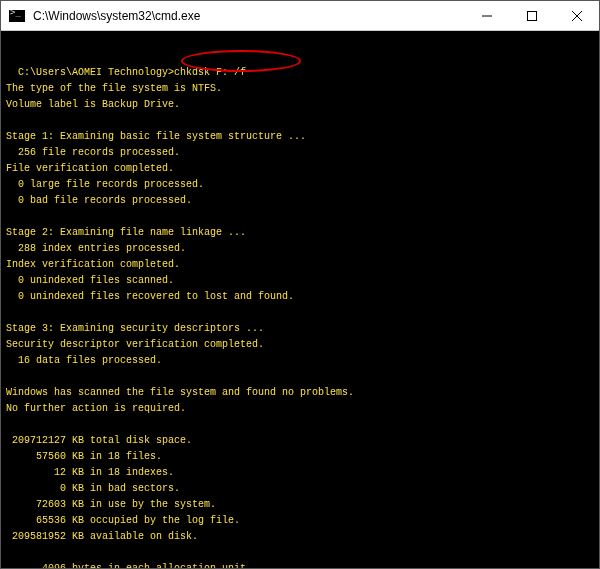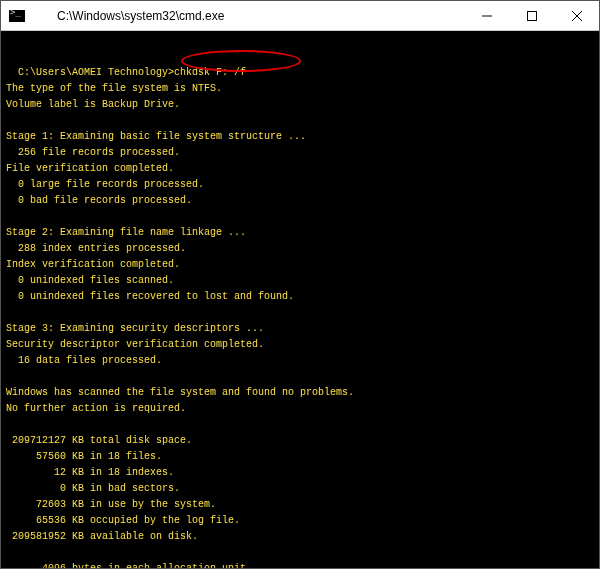--- a/index.html
+++ b/index.html
@@ -1,21 +1,21 @@
 <!DOCTYPE html>
 <html><head>
   <meta charset="utf-8">
   <style>
     * { margin: 0; padding: 0; box-sizing: border-box; }
     body { background: #fff; font-family: "Segoe UI", sans-serif; width: 600px; height: 569px; overflow: hidden; }
     .window { width: 600px; height: 569px; display: flex; flex-direction: column; border: 1px solid #555; }
     .titlebar { height: 30px; background: #fff; display: flex; align-items: center; border-bottom: 1px solid #ccc; }
     .titlebar-icon { width: 16px; height: 12px; background: #000; margin-left: 8px; position: relative; }
     .titlebar-icon::after { content: ">_"; position: absolute; top: -3px; left: 1px; color: #ccc; font-size: 9px; font-family: monospace; }
-    .titlebar-title { flex: 1; font-size: 12px; padding-left: 8px; color: #000; margin-left: 24px; }
+    .titlebar-title { flex: 1; font-size: 12px; padding-left: 8px; color: #000; }
     .titlebar-buttons { display: flex; }
     .titlebar-btn { width: 45px; height: 29px; display: flex; align-items: center; justify-content: center; font-size: 11px; color: #000; cursor: default; }
     .terminal { flex: 1; background: #000; color: #fde047; font-family: "Consolas", "Courier New", monospace; font-size: 10px; line-height: 16px; padding: 2px 5px; overflow: hidden; white-space: pre; position: relative; }
     .ellipse { position: absolute; border: 2px solid #d00; border-radius: 50%; width: 120px; height: 22px; top: 19px; left: 180px; pointer-events: none; }
   </style>
 </head>
 <body>
 
 <div class="window">
   <div class="titlebar">

